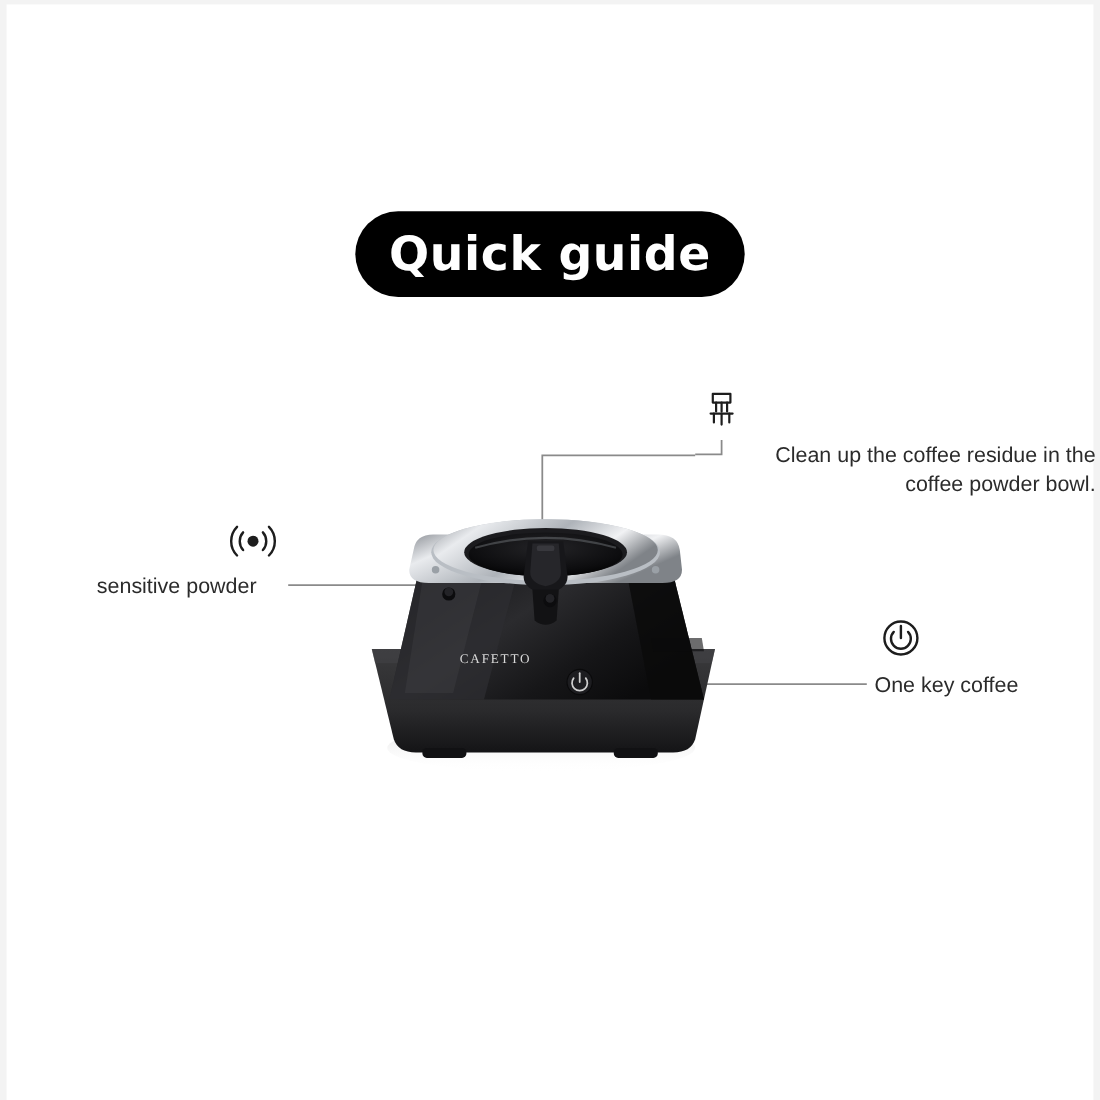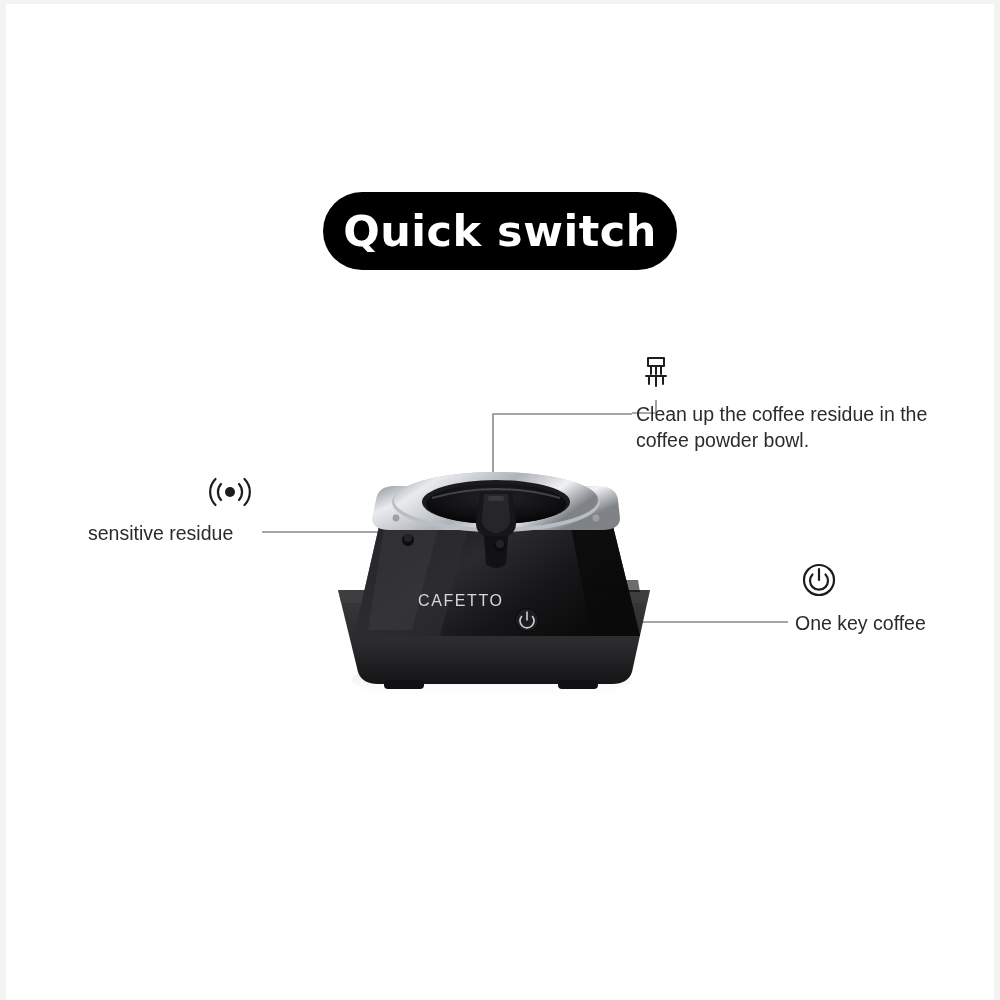--- a/index.html
+++ b/index.html
@@ -53,21 +53,21 @@
 
   
   .callout-text {
     position: absolute;
     color: #2b2b2b;
     font-size: 19.5px;
     line-height: 26px;
     font-family: "Liberation Sans", sans-serif;
     white-space: pre-line;
   }
-  #label-clean { left: 636px; top: 401px; width: 360px; }
+  #label-clean { left: 636px; top: 401px; width: 360px; text-align: right; }
   #label-sensor { left: 88px;  top: 520px; width: 200px; text-align: left; }
   #label-switch { left: 795px; top: 610px; width: 200px; }
 
   
   .icon-box {
     position: absolute;
     width: 44px;
     height: 44px;
   }
   #icon-brush  { left: 634px; top: 352px; }
@@ -88,37 +88,37 @@
     position: absolute;
     left: 320px;
     top: 440px;
     width: 360px;
     height: 270px;
   }
   .brand-text {
     position: absolute;
     left: 418px;
     top: 592px;
-    font-size: 16px;
+    font-size: 12px;
     letter-spacing: 1.6px;
     color: #d8d8d8;
-    font-family: Liberation Sans, sans-serif;
+    font-family: Liberation Serif, serif;
   }
 </style>
 </head>
 <body>
 
 <div id="stage">
 
   <div class="edge-top"></div>
   <div class="edge-left"></div>
   <div class="edge-right"></div>
 
   <div class="title-pill">
-    <span class="title-text">Quick switch</span>
+    <span class="title-text">Quick guide</span>
   </div>
 
   <svg id="leaders" viewBox="0 0 1000 1000">
 
     <path d="M656,400 L656,413 L632,413" stroke="#8a8a8a" stroke-width="1.6" fill="none"></path>
     <path d="M493,513 L493,414 L632,414" stroke="#8a8a8a" stroke-width="1.6" fill="none"></path>
 
     <path d="M262,532 L404,532" stroke="#8a8a8a" stroke-width="1.6" fill="none"></path>
 
     <path d="M788,622 L536,622" stroke="#8a8a8a" stroke-width="1.6" fill="none"></path>
@@ -236,17 +236,17 @@
       <g stroke="#1d1d1d" stroke-width="2.2" fill="none" stroke-linecap="round">
         <path d="M15.5,16.5 A9,9 0 1 0 28.5,16.5"></path>
         <line x1="22" y1="11" x2="22" y2="22"></line>
       </g>
     </svg>
   </div>
 
   <div class="callout-text" id="label-clean">Clean up the coffee residue in the
 coffee powder bowl.</div>
 
-  <div class="callout-text" id="label-sensor">sensitive residue</div>
+  <div class="callout-text" id="label-sensor">sensitive powder</div>
 
   <div class="callout-text" id="label-switch">One key coffee</div>
 
 </div>
 
 </body></html>

